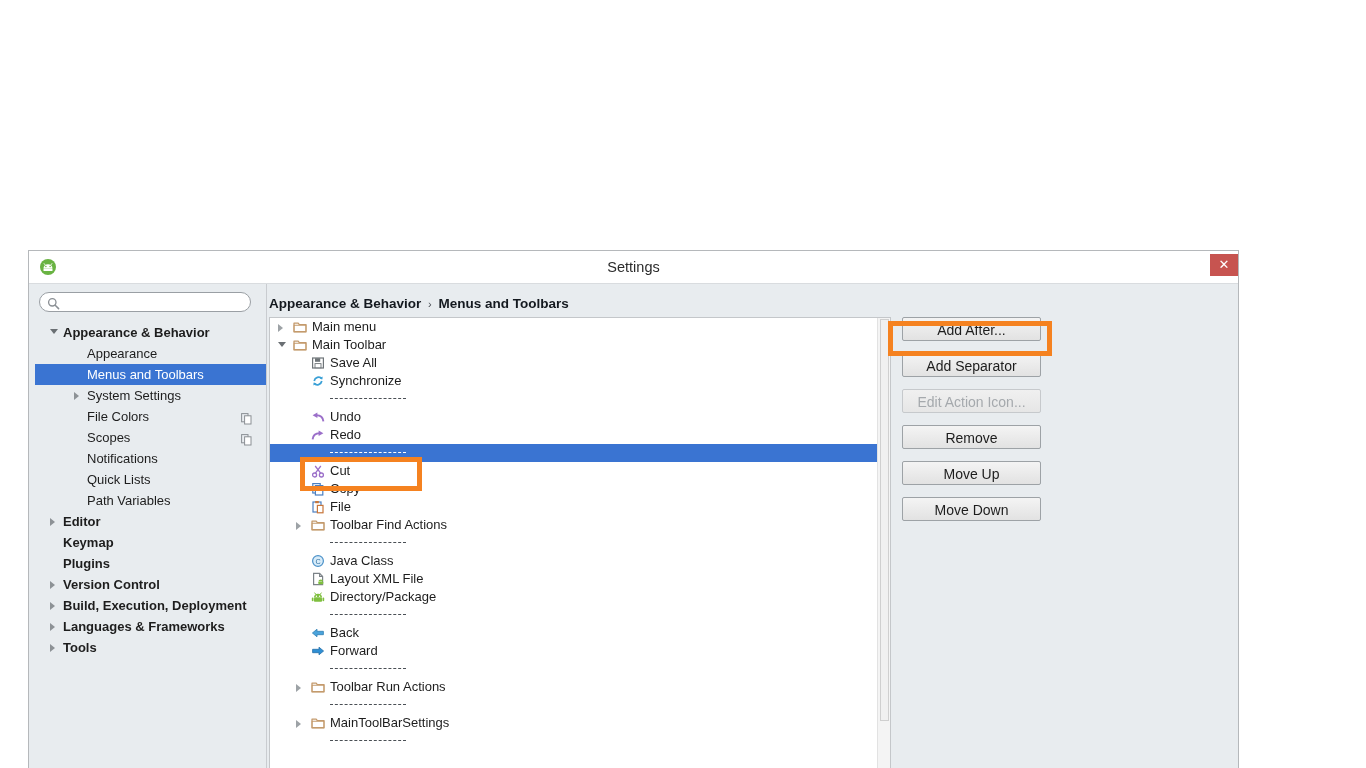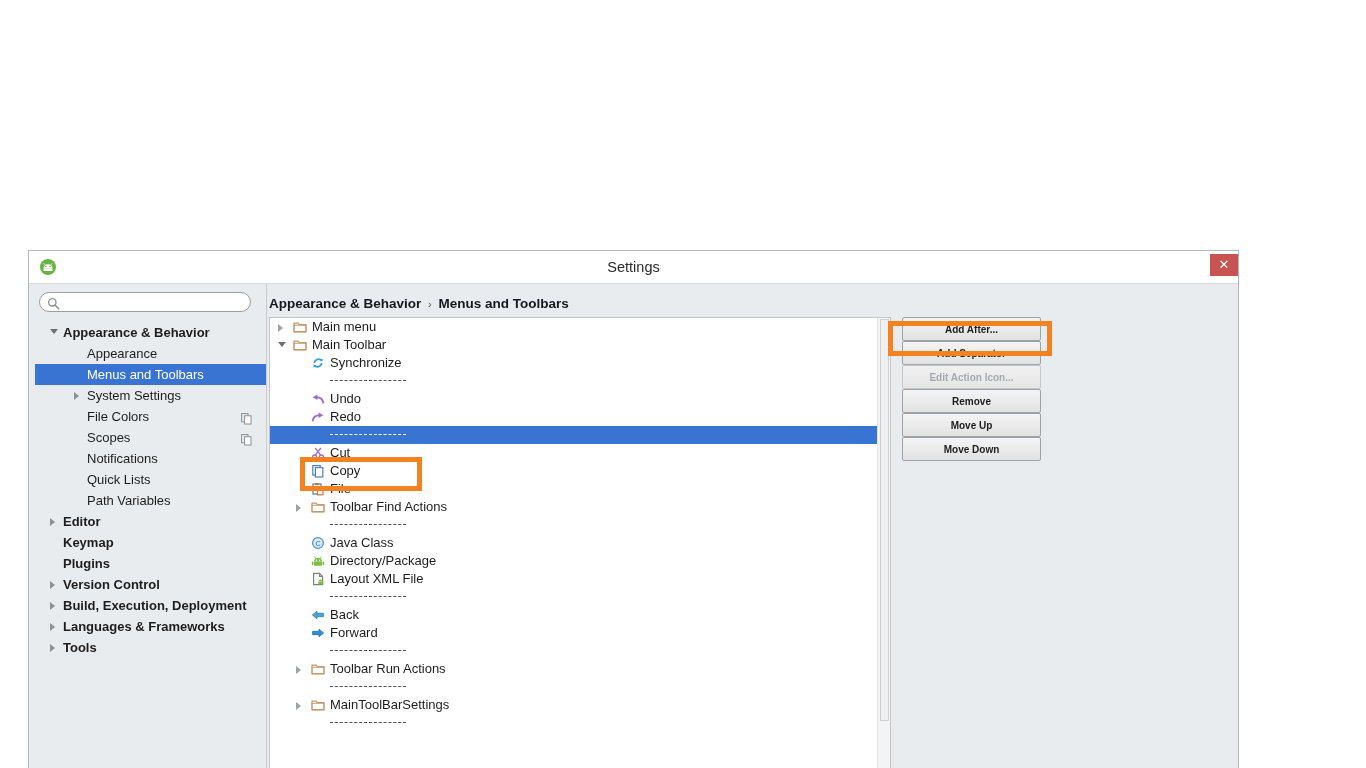--- a/index.html
+++ b/index.html
@@ -216,30 +216,30 @@
   
   .btn-col {
     position: absolute;
     left: 873px; top: 33px;
     width: 155px;
   }
   .btn {
     display: block;
     width: 139px;
     height: 24px;
+    margin-bottom: 12px;
     background: linear-gradient(to bottom, #f4f4f4 0%, #e2e2e2 100%);
     border: 1px solid #9da2a6;
     border-radius: 2px;
-    font-size: 10px;
+    font-size: 14px;
     font-family: "Liberation Sans", sans-serif;
     color: #1d1d1d;
     cursor: pointer;
     text-align: center;
     line-height: 22px;
-    font-weight: bold;
   }
   .btn.disabled {
     color: #a5a9ad;
     border-color: #c6c9cc;
     cursor: default;
     background: linear-gradient(to bottom, #f0f0f0 0%, #e6e6e6 100%);
   }
 
   
   .hl {
@@ -372,20 +372,28 @@
             <div class="row d0">
               <span class="rtri open"></span>
               <span class="ricon"><svg width="14" height="14" viewBox="0 0 14 14">
                   <path d="M1 3.2h4.2l1.1 1.4H13v7.2H1z" fill="#ffffff" stroke="#c49a6c" stroke-width="1.3" stroke-linejoin="round"></path>
                   <path d="M1.2 5.3h11.6v6.3H1.2z" fill="#ffffff" stroke="#c49a6c" stroke-width="1.1"></path>
                 </svg></span>
               <span class="rlabel">Main Toolbar</span>
             </div>
             <div class="row d1">
               <span class="ricon"><svg width="14" height="14" viewBox="0 0 14 14">
+                  <rect x="1.6" y="2" width="10.8" height="10" fill="#ffffff" stroke="#6e7478" stroke-width="1.2"></rect>
+                  <rect x="4" y="2.2" width="5.2" height="3.6" fill="#6e7478"></rect>
+                  <rect x="4" y="7.6" width="6" height="4.2" fill="#ffffff" stroke="#6e7478" stroke-width="0.9"></rect>
+                </svg></span>
+              <span class="rlabel">Save All</span>
+            </div>
+            <div class="row d1">
+              <span class="ricon"><svg width="14" height="14" viewBox="0 0 14 14">
                   <path d="M11 4.6A4.6 4.6 0 0 0 3.2 7" fill="none" stroke="#3aa0d6" stroke-width="1.7"></path>
                   <path d="M3 9.4A4.6 4.6 0 0 0 10.8 7" fill="none" stroke="#3aa0d6" stroke-width="1.7"></path>
                   <path d="M11.6 2.4 11.3 5.4 8.6 4.4z" fill="#3aa0d6"></path>
                   <path d="M2.4 11.6 2.7 8.6 5.4 9.6z" fill="#3aa0d6"></path>
                 </svg></span>
               <span class="rlabel">Synchronize</span>
             </div>
             <div class="row d1">
               <span class="sepline"></span>
             </div>
@@ -440,44 +448,44 @@
             </div>
             <div class="row d1">
               <span class="sepline"></span>
             </div>
             <div class="row d1">
               <span class="ricon"><svg width="14" height="14" viewBox="0 0 14 14">
                   <circle cx="7" cy="7" r="5.4" fill="#d8ecf9" stroke="#4a90c8" stroke-width="1.2"></circle>
                   <text x="7" y="10" font-size="7.2" text-anchor="middle" fill="#2f6f9f" font-family="Liberation Sans, sans-serif">C</text>
                 </svg></span>
               <span class="rlabel">Java Class</span>
+            </div>
+            <div class="row d1">
+              <span class="ricon"><svg width="14" height="14" viewBox="0 0 14 14">
+                  <path d="M2.6 1.4h6l3 3v8.2h-9z" fill="#ffffff" stroke="#7b8287" stroke-width="1.2"></path>
+                  <path d="M8.6 1.4v3h3" fill="none" stroke="#7b8287" stroke-width="1.1"></path>
+                  <path d="M7.4 9.6a2.4 2.2 0 0 1 4.8 0z" fill="#7fbf3f"></path>
+                  <rect x="7.4" y="9.8" width="4.8" height="2.4" rx="0.5" fill="#7fbf3f"></rect>
+                </svg></span>
+              <span class="rlabel">Layout XML File</span>
             </div>
             <div class="row d1">
               <span class="ricon"><svg width="14" height="14" viewBox="0 0 14 14">
                   <path d="M3 7.6a4 3.8 0 0 1 8 0z" fill="#7fbf3f"></path>
                   <rect x="3" y="7.6" width="8" height="4.2" rx="0.8" fill="#7fbf3f"></rect>
                   <rect x="0.8" y="7.6" width="1.7" height="3.6" rx="0.8" fill="#7fbf3f"></rect>
                   <rect x="11.5" y="7.6" width="1.7" height="3.6" rx="0.8" fill="#7fbf3f"></rect>
                   <circle cx="5.4" cy="6.2" r="0.7" fill="#ffffff"></circle>
                   <circle cx="8.6" cy="6.2" r="0.7" fill="#ffffff"></circle>
                   <line x1="3.5" y1="2.6" x2="5" y2="4.6" stroke="#7fbf3f" stroke-width="1"></line>
                   <line x1="10.5" y1="2.6" x2="9" y2="4.6" stroke="#7fbf3f" stroke-width="1"></line>
                 </svg></span>
               <span class="rlabel">Directory/Package</span>
             </div>
             <div class="row d1">
-              <span class="ricon"><svg width="14" height="14" viewBox="0 0 14 14">
-                  <path d="M2.6 1.4h6l3 3v8.2h-9z" fill="#ffffff" stroke="#7b8287" stroke-width="1.2"></path>
-                  <path d="M8.6 1.4v3h3" fill="none" stroke="#7b8287" stroke-width="1.1"></path>
-                  <path d="M7.4 9.6a2.4 2.2 0 0 1 4.8 0z" fill="#7fbf3f"></path>
-                  <rect x="7.4" y="9.8" width="4.8" height="2.4" rx="0.5" fill="#7fbf3f"></rect>
-                </svg></span>
-              <span class="rlabel">Layout XML File</span>
-            </div>
-            <div class="row d1">
               <span class="sepline"></span>
             </div>
             <div class="row d1">
               <span class="ricon"><svg width="14" height="14" viewBox="0 0 14 14">
                   <path d="M1.4 7 6 3.2v2.1h6.4v3.4H6v2.1z" fill="#4aa3db" stroke="#3180b4" stroke-width="0.8" stroke-linejoin="round"></path>
                 </svg></span>
               <span class="rlabel">Back</span>
             </div>
             <div class="row d1">
               <span class="ricon"><svg width="14" height="14" viewBox="0 0 14 14">

